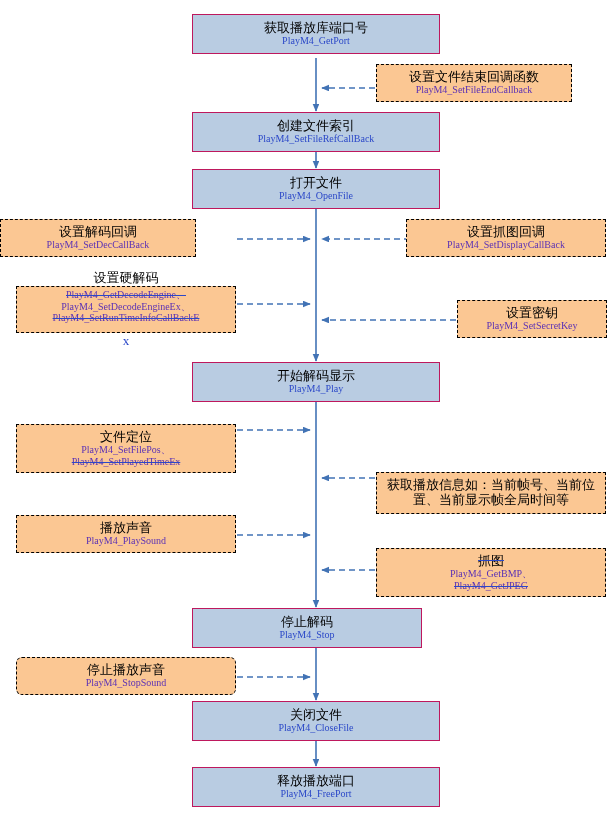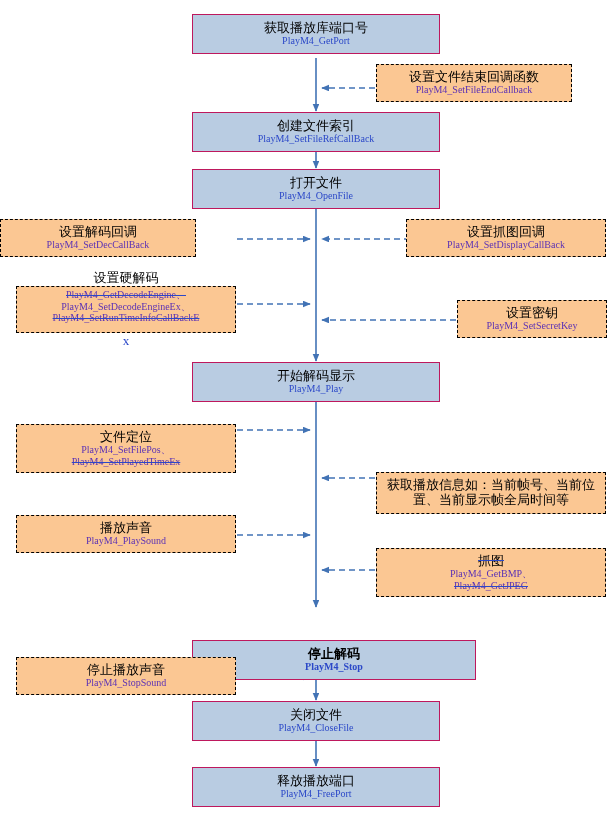--- a/index.html
+++ b/index.html
@@ -113,21 +113,21 @@
 <div class="node main" style="left:192px;top:169px;width:248px;">
   <span class="cn">打开文件</span>
   <span class="fn">PlayM4_OpenFile</span>
 </div>
 
 <div class="node main" style="left:192px;top:362px;width:248px;">
   <span class="cn">开始解码显示</span>
   <span class="fn">PlayM4_Play</span>
 </div>
 
-<div class="node main" style="left:192px;top:640px;width:284px;font-weight:bold;">
+<div class="node main" style="left:192px;top:608px;width:230px;">
   <span class="cn">停止解码</span>
   <span class="fn">PlayM4_Stop</span>
 </div>
 
 <div class="node main" style="left:192px;top:701px;width:248px;">
   <span class="cn">关闭文件</span>
   <span class="fn">PlayM4_CloseFile</span>
 </div>
 
 <div class="node main" style="left:192px;top:767px;width:248px;">
@@ -179,16 +179,16 @@
   <span class="cn">播放声音</span>
   <span class="fn">PlayM4_PlaySound</span>
 </div>
 
 <div class="node opt wrapbox" style="left:376px;top:548px;width:230px;">
   <span class="cn strike">抓图</span>
   <span class="fn">PlayM4_GetBMP、</span>
   <span class="fn strike">PlayM4_GetJPEG</span>
 </div>
 
-<div class="node opt" style="left:16px;top:657px;width:220px;">
+<div class="node opt" style="left:16px;top:657px;width:220px;border-radius:6px;">
   <span class="cn">停止播放声音</span>
   <span class="fn">PlayM4_StopSound</span>
 </div>
 
 </body></html>

